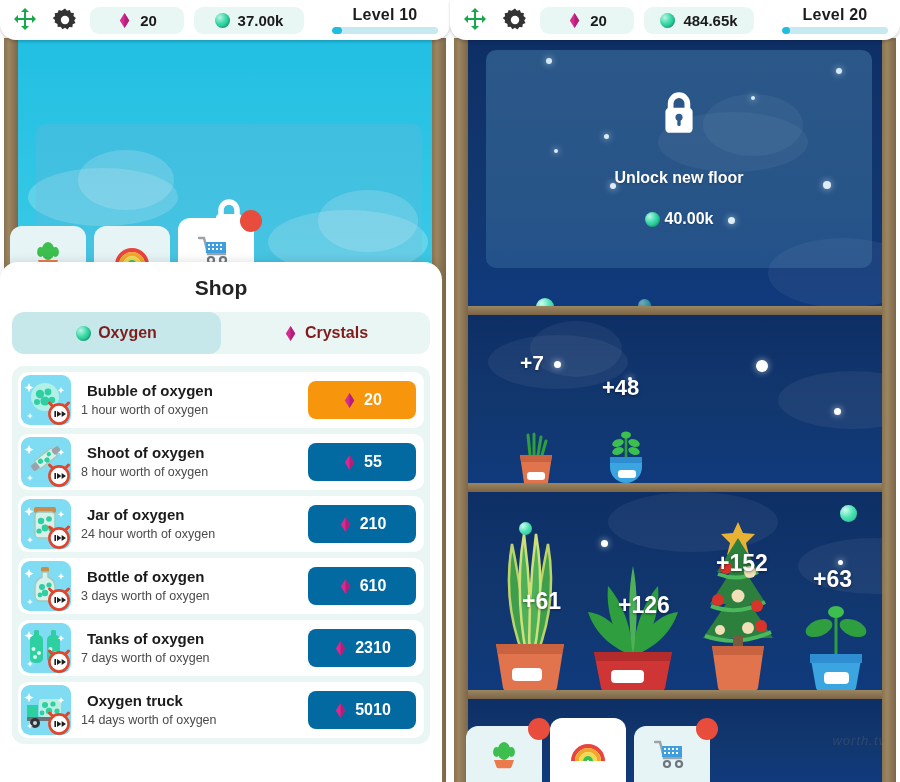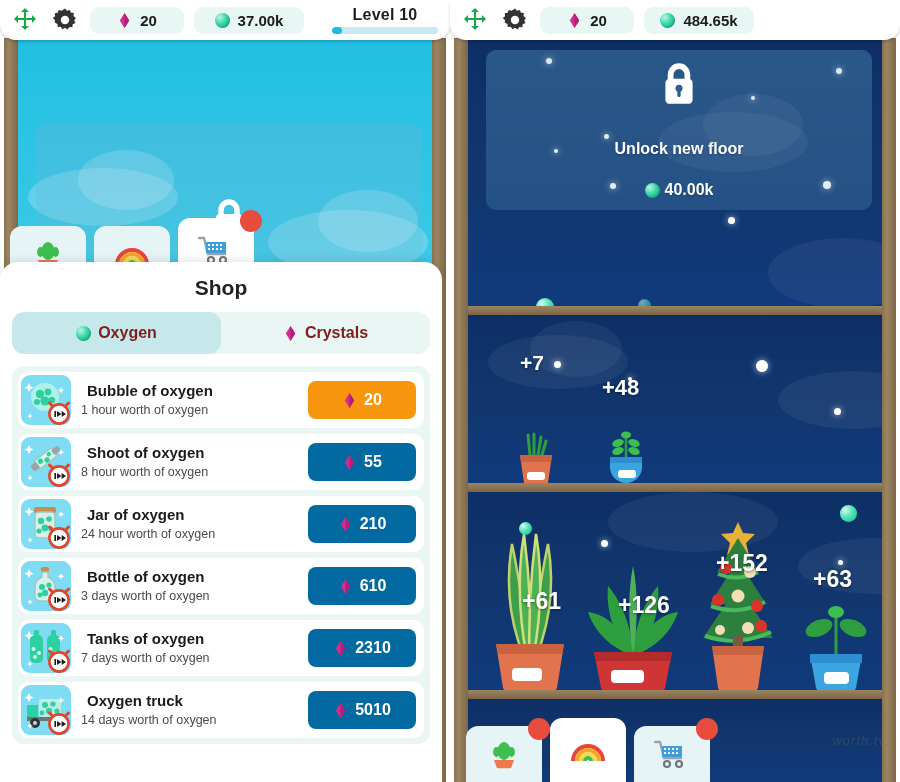--- a/index.html
+++ b/index.html
@@ -458,21 +458,21 @@
         <div class="cloud cloud-night" style="left:300px; top:200px; width:150px; height:70px;"></div>
         <div class="star" style="left:78px;  top:20px;  width:6px; height:6px;"></div>
         <div class="star" style="left:368px; top:30px;  width:6px; height:6px;"></div>
         <div class="star" style="left:283px; top:58px;  width:4px; height:4px;"></div>
         <div class="star" style="left:136px; top:96px;  width:5px; height:5px;"></div>
         <div class="star" style="left:86px;  top:111px; width:4px; height:4px;"></div>
         <div class="star" style="left:142px; top:145px; width:6px; height:6px;"></div>
         <div class="star" style="left:355px; top:143px; width:8px; height:8px;"></div>
         <div class="star" style="left:260px; top:179px; width:7px; height:7px;"></div>
 
-        <div class="unlock-card" style="left:18px; right:10px; top:12px; height:160px;gap:23px;">
+        <div class="unlock-card" style="left:18px; right:10px; top:12px; height:218px;gap:23px;">
           <div class="lock-ico">
             <svg width="40" height="46" viewBox="0 0 38 44">
                 <path d="M11 18v-5a8 8 0 0 1 16 0v5" fill="none" stroke="#fff" stroke-width="5.5" stroke-linecap="round"></path>
                 <rect x="6" y="17" width="26" height="24" rx="4" fill="#fff"></rect>
                 <circle cx="19" cy="26" r="3.4" fill="#2b5d8e"></circle>
                 <rect x="17.4" y="27.5" width="3.2" height="7" rx="1.6" fill="#2b5d8e"></rect>
               </svg>
           </div>
           <div class="unlock-text">Unlock new floor</div>
           <div class="unlock-price">
@@ -703,15 +703,21 @@
     <svg class="gem" viewBox="0 0 16 16">
         <path d="M8 0l5 8-5 8-5-8z" fill="#d62b92"></path>
         <path d="M8 0l5 8-5 8z" fill="#b11f76"></path>
       </svg>
     <span>20</span>
   </div>
   <div class="pill wide">
     <span class="orb"></span>
     <span>484.65k</span>
   </div>
+  <div class="levelbox">
+    <div class="levellabel">Level 20</div>
+    <div class="levelbar">
+        <i id="lvl-r" style="width: 8%;"></i>
+      </div>
+  </div>
 </div>
 
 <div class="wm">worth.tv</div>
 
 </body></html>

